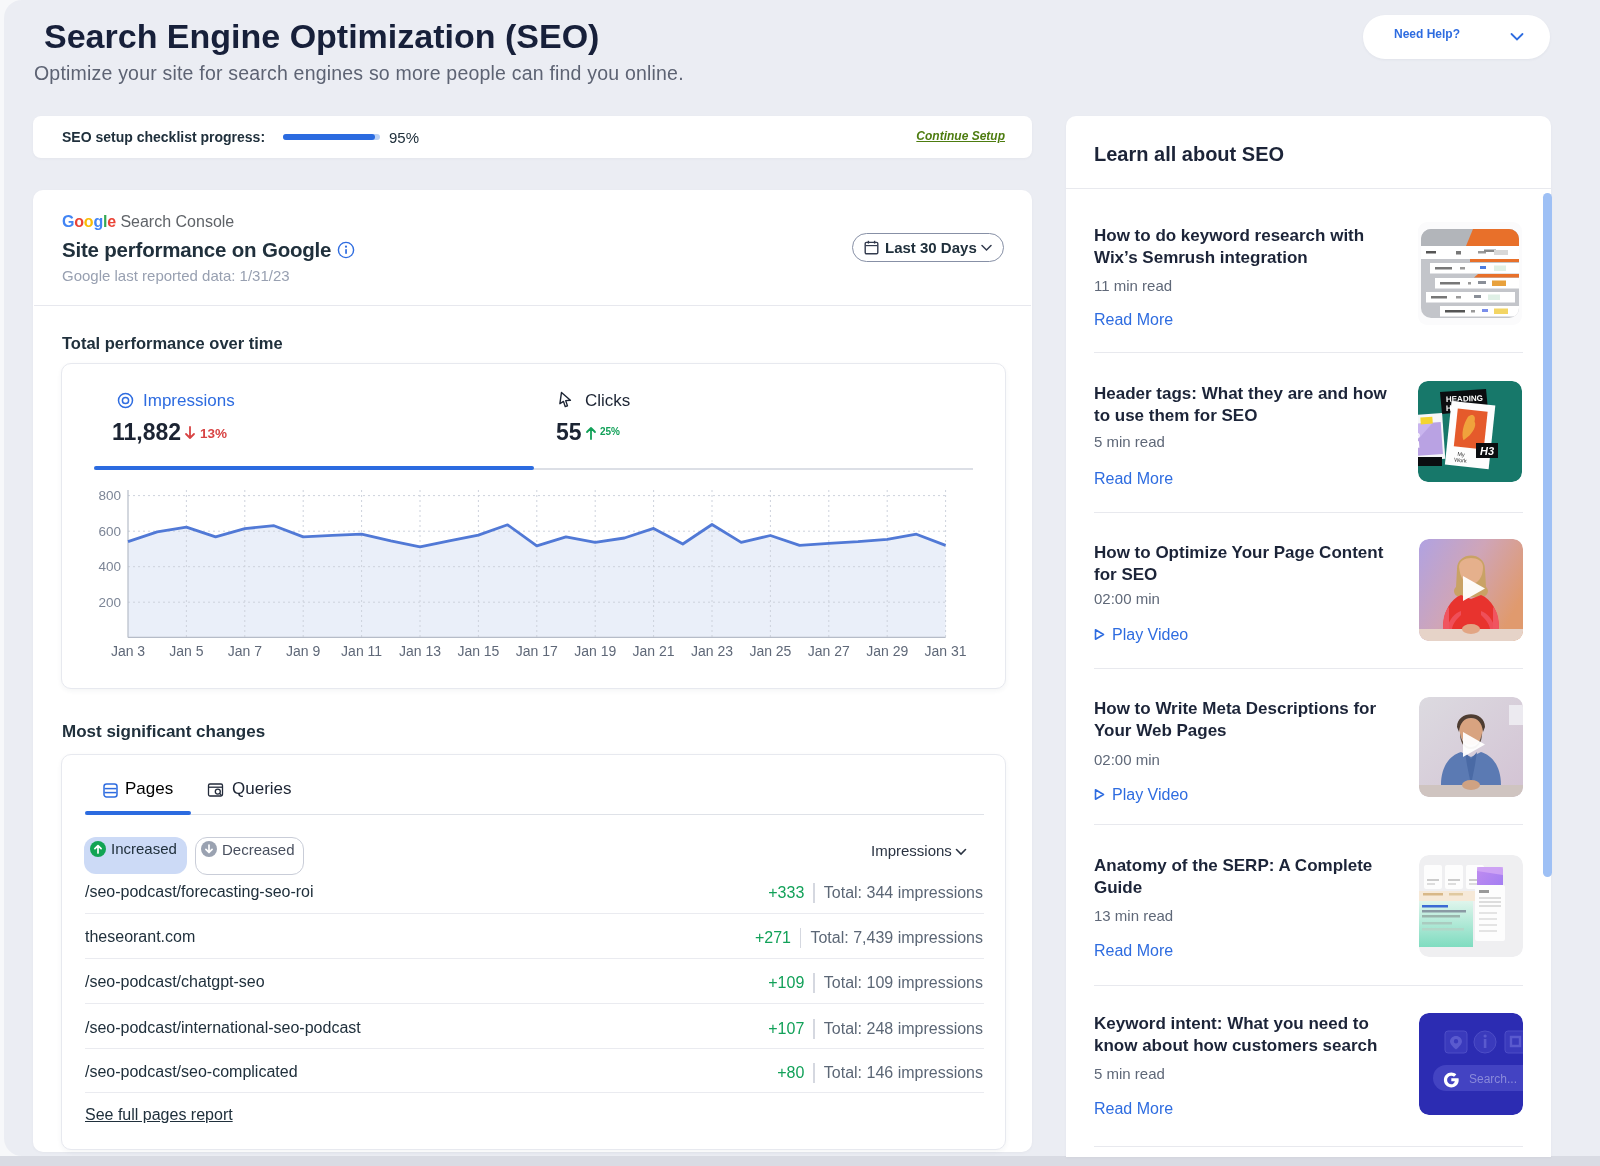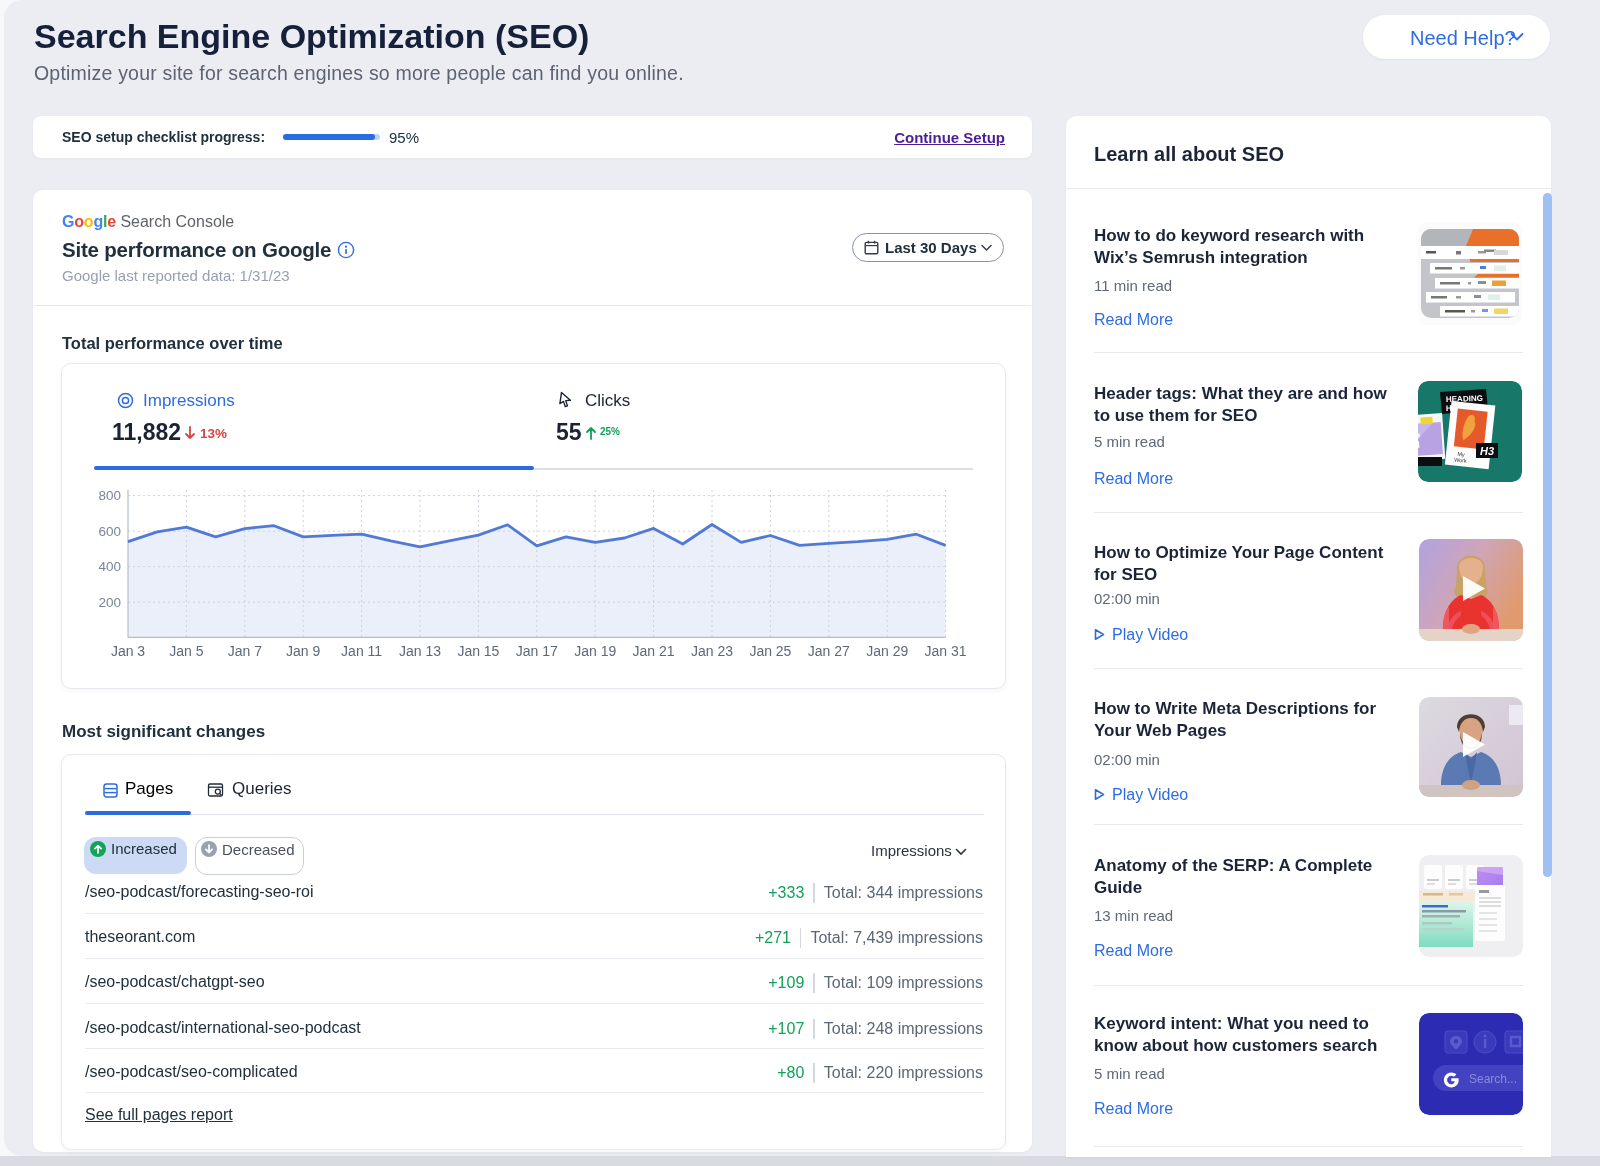--- a/index.html
+++ b/index.html
@@ -1,21 +1,21 @@
 <!DOCTYPE html>
 <html><head>
 <meta charset="utf-8">
 <style>
   html,body{margin:0;padding:0;}
   body{width:1600px;height:1166px;overflow:hidden;font-family:"Liberation Sans",sans-serif;background:#f7f8fa;}
   .canvas{position:absolute;left:4px;top:0;width:1596px;height:1156px;background:#ebedf3;border-top-left-radius:18px;border-bottom-left-radius:18px;}
   .band{position:absolute;left:0;top:1156px;width:1600px;height:10px;background:#d9dbe3;}
   .abs{position:absolute;}
   .card{position:absolute;background:#fff;border-radius:10px;}
-  .h1{font-size:34px;font-weight:bold;color:#17203a;letter-spacing:0;}
+  .h1{font-size:34px;font-weight:bold;color:#17203a;letter-spacing:0;margin-left:10px;}
   .sub{font-size:19.5px;color:#5d6373;letter-spacing:0.2px;}
   .row-r{right:617px;display:flex;align-items:center;}
   .grn{font-size:16px;color:#12a159;}
   .sep{width:1.5px;height:20px;background:#d5d8e0;margin:0 9px;}
   .tot{font-size:16px;color:#5c6776;}
   .divr{left:85px;width:899px;height:1px;background:#eaebf0;}
   .it-title{position:absolute;z-index:3;left:1094px;font-size:17px;font-weight:bold;color:#1c2438;line-height:21.5px;width:310px;}
   .it-meta{position:absolute;z-index:3;left:1094px;font-size:15px;color:#5f6878;}
   .it-link{position:absolute;z-index:3;left:1094px;font-size:16px;color:#2e6ce0;}
   .it-div{position:absolute;z-index:3;left:1094px;width:429px;height:1px;background:#e8e9ee;}
@@ -23,33 +23,33 @@
 </style>
 </head>
 <body>
 <div class="canvas"></div>
 <div class="band"></div>
 
 <div class="abs h1" style="left:34px;top:17px;">Search Engine Optimization (SEO)</div>
 <div class="abs sub" style="left:34px;top:62px;">Optimize your site for search engines so more people can find you online.</div>
 
 <div class="abs" style="left:1363px;top:15px;width:187px;height:44px;background:#fff;border-radius:22px;box-shadow:0 1px 3px rgba(40,50,80,0.05);">
-  <span style="position:absolute;left:31px;top:12px;font-size:20px;font-weight:normal;color:#2e6ce0;margin-left:16px;">Need Help?</span>
+  <span style="position:absolute;left:31px;top:12px;font-size:12px;font-weight:bold;color:#2e6ce0;">Need Help?</span>
   <svg style="position:absolute;left:1510px;top:0;" width="0" height="0"></svg>
   <svg style="position:absolute;right:26px;top:17px;" width="14" height="10" viewBox="0 0 14 10">
       <path d="M1.5 2 L7 7.5 L12.5 2" fill="none" stroke="#2e6ce0" stroke-width="1.8" stroke-linecap="round"></path>
     </svg>
 </div>
 
 <div class="card" style="left:33px;top:116px;width:999px;height:42px;border-radius:8px;box-shadow:0 1px 3px rgba(40,50,80,0.04);">
   <span style="position:absolute;left:29px;top:13px;font-size:14px;font-weight:bold;color:#20303c;">SEO setup checklist progress:</span>
   <span style="position:absolute;left:250px;top:18px;width:97px;height:6px;border-radius:3px;background:#bcd2f5;"></span>
   <span style="position:absolute;left:250px;top:18px;width:92px;height:6px;border-radius:3px;background:#2b6be0;"></span>
   <span style="position:absolute;left:356px;top:13px;font-size:15px;color:#20303c;">95%</span>
-  <span style="position:absolute;right:27px;top:13px;font-size:15px;font-weight:bold;color:#4c1d95;text-decoration:underline;">Continue Setup</span>
+  <span style="position:absolute;right:27px;top:13px;font-size:12px;font-weight:bold;color:#4d7c0f;text-decoration:underline;font-style:italic;">Continue Setup</span>
 </div>
 
 <div class="card" style="left:33px;top:190px;width:999px;height:962px;box-shadow:0 1px 3px rgba(40,50,80,0.04);"></div>
 
 <div class="abs" style="left:62px;top:213px;font-size:16px;font-weight:bold;letter-spacing:-0.2px;"><span style="color:#4285F4">G</span><span style="color:#EA4335">o</span><span style="color:#FBBC05">o</span><span style="color:#4285F4">g</span><span style="color:#34A853">l</span><span style="color:#EA4335">e</span><span style="color:#5f6368;font-weight:normal;letter-spacing:0;"> Search Console</span></div>
 <div class="abs" style="left:62px;top:238px;font-size:20.5px;font-weight:bold;color:#20303c;letter-spacing:-0.2px;">Site performance on Google</div>
 <svg class="abs" style="left:337px;top:241px;" width="18" height="18" viewBox="0 0 18 18">
     <circle cx="9" cy="9" r="7.6" fill="none" stroke="#2e6ce0" stroke-width="1.4"></circle>
     <rect x="8.2" y="8" width="1.7" height="5" rx="0.8" fill="#2e6ce0"></rect>
     <circle cx="9" cy="5.7" r="1.1" fill="#2e6ce0"></circle>
@@ -222,21 +222,21 @@
 <div class="abs row-r" style="top:1019px;">
     <span class="grn">+107</span>
     <span class="sep"></span>
     <span class="tot">Total: 248 impressions</span>
   </div>
 <div class="abs divr" style="top:1048px;"></div>
 <div class="abs" style="left:85px;top:1063px;font-size:16px;color:#20303c;">/seo-podcast/seo-complicated</div>
 <div class="abs row-r" style="top:1063px;">
     <span class="grn">+80</span>
     <span class="sep"></span>
-    <span class="tot">Total: 220 impressions</span>
+    <span class="tot">Total: 146 impressions</span>
   </div>
 <div class="abs divr" style="top:1092px;"></div>
 
 <div class="abs" style="left:85px;top:1106px;font-size:16px;color:#20303c;text-decoration:underline;">See full pages report</div>
 
 <div class="it-title" style="top:225px;">How to do keyword research with Wix’s Semrush integration</div>
 <div class="it-meta" style="top:277px;">11 min read</div>
 <div class="it-link" style="top:311px;">Read More</div>
 <div class="thumb" style="top:222px;height:103px;">
 <svg width="104" height="103" viewBox="0 0 104 103">

